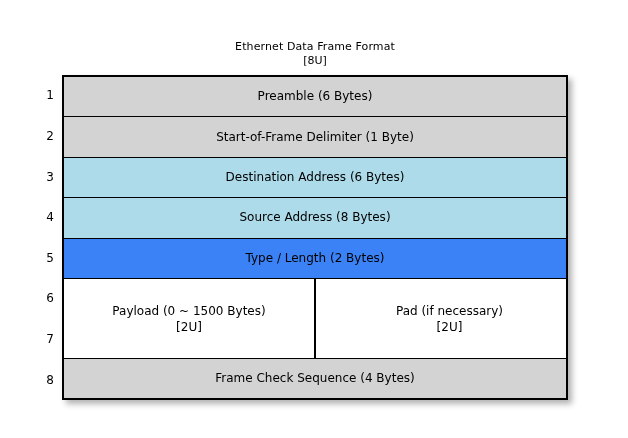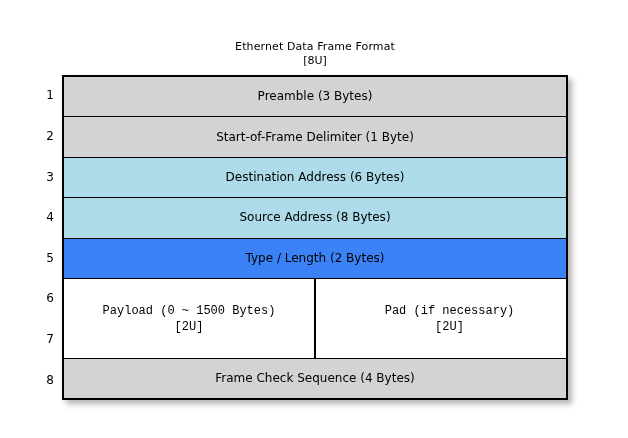--- a/index.html
+++ b/index.html
@@ -111,21 +111,20 @@
     border-bottom: 1px solid #000000;
     box-sizing: border-box;
     background: #ffffff;
   }
   .split-cell {
     display: flex;
     flex-direction: column;
     align-items: center;
     justify-content: center;
     box-sizing: border-box;
-    font-family: Liberation Mono, monospace;
   }
   .split-cell.left {
     width: 50.2%;
     border-right: 2px solid #000000;
   }
   .split-cell.right {
     flex: 1 1 auto;
     padding-left: 17px;
   }
 
@@ -152,21 +151,21 @@
     <div class="row-number">4</div>
     <div class="row-number">5</div>
     <div class="row-number">6</div>
     <div class="row-number">7</div>
     <div class="row-number">8</div>
   </div>
 
   <div class="frame-table">
 
     <div class="frame-row fill-gray">
-      <span class="cell-label">Preamble (3 Bytes)</span>
+      <span class="cell-label">Preamble (6 Bytes)</span>
     </div>
 
     <div class="frame-row fill-gray">
       <span class="cell-label">Start-of-Frame Delimiter (1 Byte)</span>
     </div>
 
     <div class="frame-row fill-blue">
       <span class="cell-label">Destination Address (6 Bytes)</span>
     </div>
 

